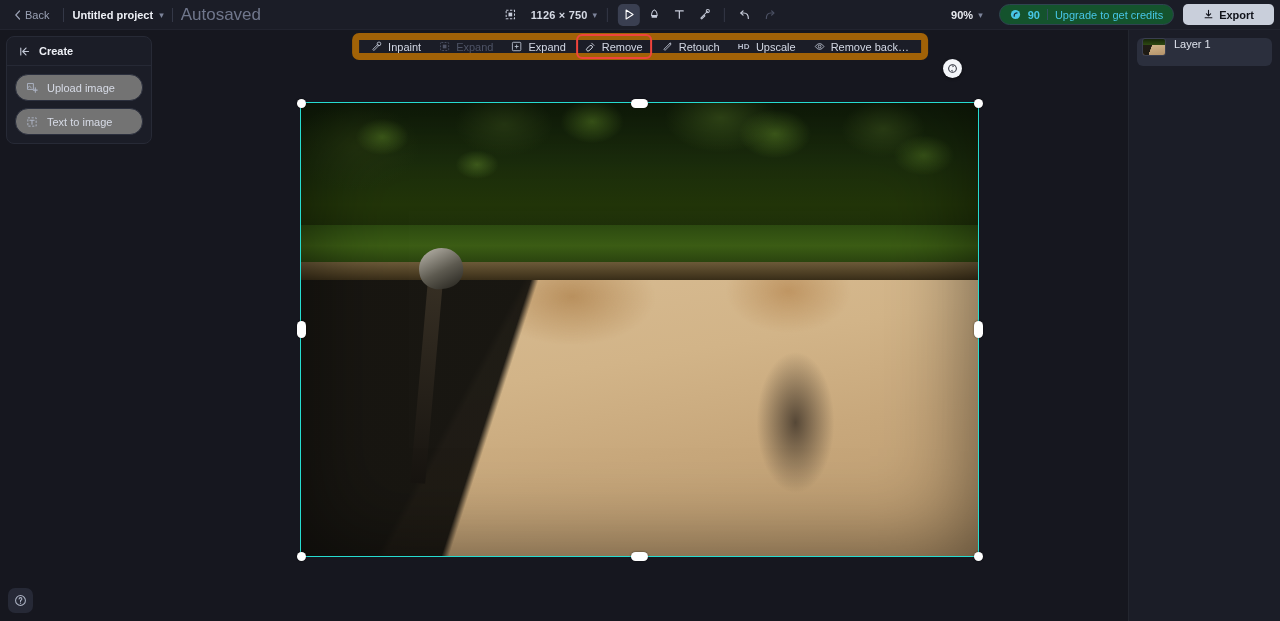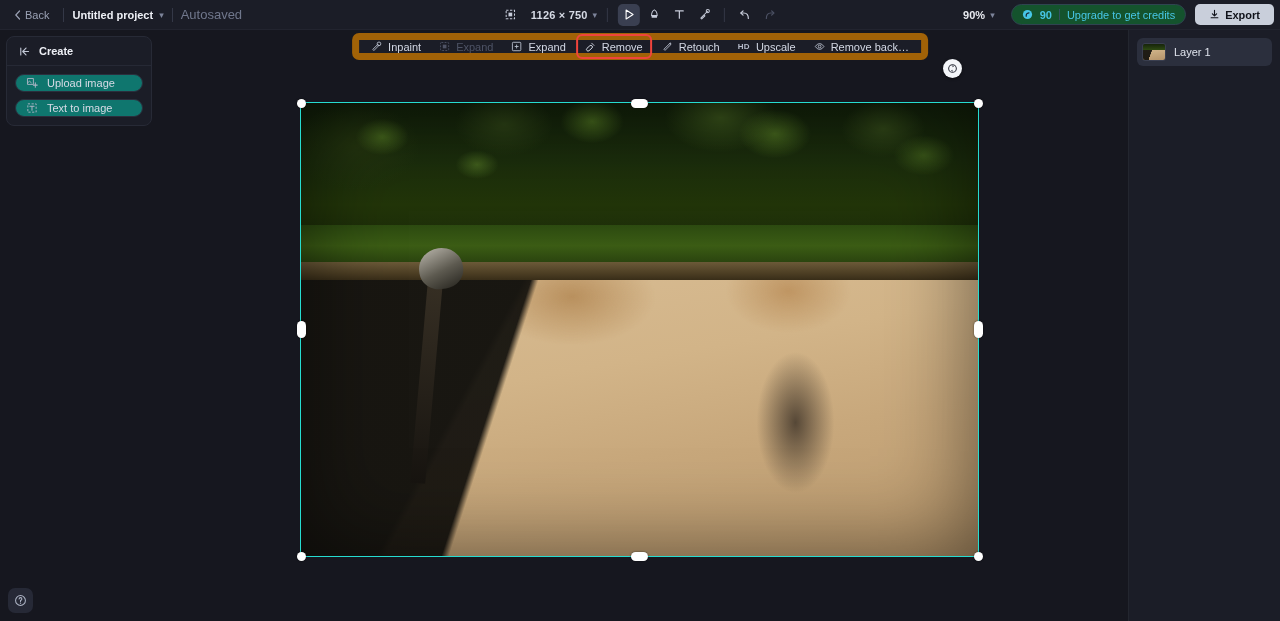--- a/index.html
+++ b/index.html
@@ -22,21 +22,21 @@
   .tb-left { display: flex; align-items: center; height: 30px; padding-left: 8px; }
   .tb-center { position: absolute; left: 50%; transform: translateX(-50%);
                display: flex; align-items: center; height: 30px; }
   .tb-right { position: absolute; right: 6px; display: flex; align-items: center; height: 30px; }
 
   .back-btn { display: flex; align-items: center; gap: 4px; color: #9aa1b4;
               font-size: 11px; padding: 3px 6px; border-radius: 4px; cursor: pointer; }
   .vdiv { width: 1px; height: 14px; background: #343847; margin: 0 8px; }
   .proj-name { font-size: 11px; font-weight: bold; color: #eef0f6; }
   .proj-chev { color: #7d849a; font-size: 9px; margin-left: 6px; cursor: pointer; }
-  .autosaved { font-size: 13px; color: #70778c; }
+  .autosaved { font-size: 17px; color: #70778c; }
 
   .icon-btn { width: 22px; height: 22px; display: flex; align-items: center;
               justify-content: center; border-radius: 5px; cursor: pointer; color: #c7ccda; }
   .icon-btn.active { background: #3a3f51; color: #ffffff; }
   .icon-btn.disabled { color: #4b5063; cursor: default; }
 
   .dims { font-size: 11px; color: #d6dae5; font-weight: bold; letter-spacing: .2px; }
   .dims-chev { color: #7d849a; font-size: 9px; margin-left: 5px; cursor: pointer; }
 
   .zoom-val { font-size: 11px; font-weight: bold; color: #e8eaf0; }
@@ -49,38 +49,38 @@
     border: 1px solid #2f4450; border-radius: 13px;
     height: 21px; padding: 0 10px; background: #14532d; cursor: pointer;
   }
   .credit-count { font-size: 11px; color: #47c6e6; font-weight: bold; }
   .credit-sep { width: 1px; height: 11px; background: #32505f; }
   .credit-link { font-size: 11px; color: #47c6e6; }
 
   .export-btn {
     display: flex; align-items: center; gap: 5px;
     background: #c9cfdb; color: #10121a; font-size: 11px; font-weight: bold;
-    height: 21px; padding: 0 14px; border-radius: 5px; margin-left: 9px; cursor: pointer;
+    height: 21px; padding: 0 20px; border-radius: 5px; margin-left: 9px; cursor: pointer;
   }
 
   
   .create-panel {
     position: absolute; left: 6px; top: 36px; width: 146px;
     background: #1b1d27; border: 1px solid #272a36; border-radius: 8px;
     padding-bottom: 8px;
   }
   .cp-head { display: flex; align-items: center; gap: 8px; height: 29px;
              padding: 0 12px; border-bottom: 1px solid #262935; }
   .cp-head-label { font-size: 11px; font-weight: bold; color: #eef0f6; }
   .cp-collapse { color: #c2c8d6; display: flex; align-items: center; cursor: pointer; }
   .cp-items { padding: 8px 8px 0 8px; display: flex; flex-direction: column; gap: 7px; }
   .cp-item {
     display: flex; align-items: center; gap: 9px;
-    height: 18px; padding: 0 10px; border-radius: 13px;
-    border: 1px solid #2b2f3d; background: #0f766e;
+    height: 27px; padding: 0 10px; border-radius: 13px;
+    border: 1px solid #2b2f3d; background: #737373;
     font-size: 11px; color: #d7dbe6; cursor: pointer;
   }
   .cp-item-ic { color: #aeb5c6; display: flex; align-items: center; }
 
   
   .tooltabs {
     position: absolute; top: 33px; left: 50%; transform: translateX(-50%);
     display: flex; align-items: center; gap: 2px;
     background: #1b1d27; border: 7px solid #a16207; border-radius: 7px;
     height: 27px; padding: 0 4px;
@@ -156,21 +156,21 @@
     position: absolute; right: 0; top: 30px; width: 152px; height: 591px;
     background: #1b1d27; border-left: 1px solid #23262f;
   }
   .rp-head { display: flex; align-items: center; justify-content: space-between;
              height: 30px; padding: 0 12px; border-bottom: 1px solid #262935; }
   .rp-title { font-size: 11px; font-weight: bold; color: #eef0f6; }
   .rp-history { display: flex; align-items: center; gap: 5px; font-size: 11px;
                 color: #9aa1b4; cursor: pointer; }
   .rp-body { padding: 8px 8px 0 8px; }
   .layer-row {
-    display: flex; align-items: center; gap: 8px; height: 28px;
+    display: flex; align-items: flex-start; gap: 8px; height: 28px;
     border-radius: 6px; padding: 0 5px; background: #2b2f3d; cursor: pointer;
   }
   .layer-thumb { width: 24px; height: 18px; border-radius: 3px; overflow: hidden;
                  position: relative; flex: 0 0 auto; border: 1px solid #3a3f50; }
   .lt-top { position:absolute; left:0; top:0; width:100%; height:38%;
             background: linear-gradient(180deg,#16240a,#2e4a12); }
   .lt-bot { position:absolute; left:0; top:38%; width:100%; height:62%;
             background: linear-gradient(110deg, rgba(22,20,15,.95) 0%, rgba(22,20,15,.95) 35%, rgba(22,20,15,0) 36%), linear-gradient(170deg,#d3b78d,#b4936a); }
   .layer-name { font-size: 11px; color: #dfe3ec; }
 

